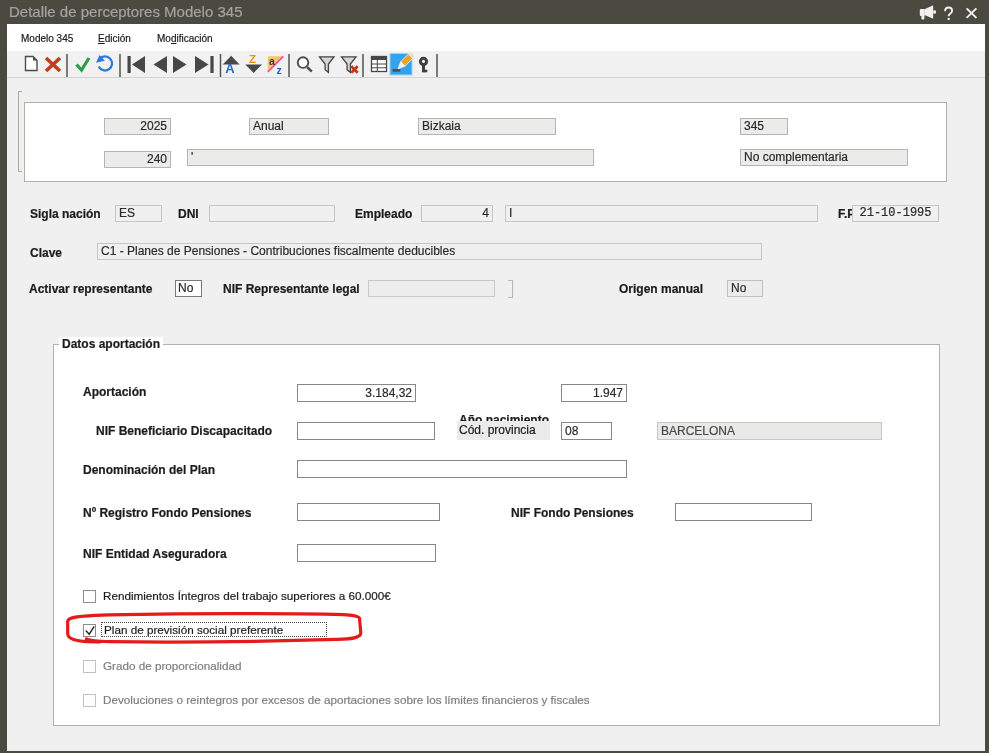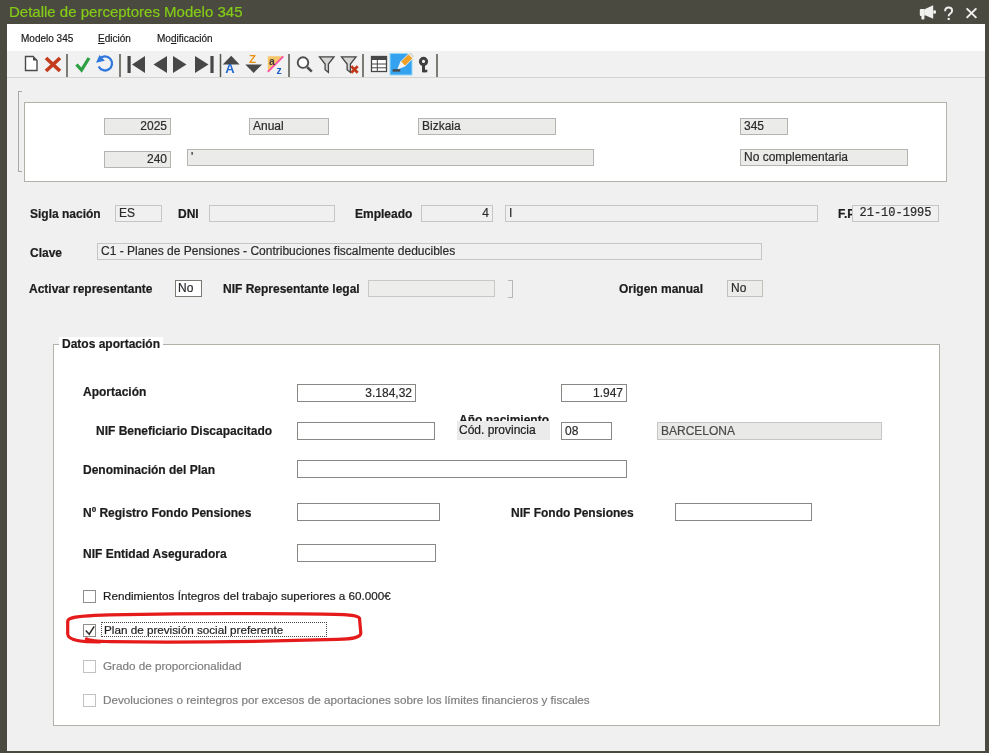--- a/index.html
+++ b/index.html
@@ -1,18 +1,18 @@
 <!DOCTYPE html>
 <html><head>
 <meta charset="utf-8">
 <style>
   * { margin:0; padding:0; box-sizing:border-box; }
   html,body { width:989px; height:753px; }
   body { background:#4a4a41; font-family:"Liberation Sans", sans-serif; position:relative; overflow:hidden; -webkit-text-stroke:0.2px currentColor; }
-  #titlebar { position:absolute; left:0; top:0; width:989px; height:36px; background:#4a4a41; color:#84cc16; font-size:15px; line-height:23px; padding-left:9px; }
+  #titlebar { position:absolute; left:0; top:0; width:989px; height:36px; background:#4a4a41; color:#a3a3a3; font-size:15px; line-height:23px; padding-left:9px; }
   #content { position:absolute; left:7px; top:24px; width:978px; height:727px; background:#f0f0f0; }
   #menubar { position:absolute; left:7px; top:24px; width:978px; height:27px; background:#ffffff; }
   .menuitem { position:absolute; top:9px; font-size:10px; color:#1b1b1b; }
   #toolbar { position:absolute; left:7px; top:51px; width:978px; height:27px; background:#f1f1f1; border-bottom:1px solid #d4d4d2; }
   .lbl { position:absolute; font-size:12px; color:#1c1c1c; white-space:nowrap;font-weight:bold; }
   .fld { position:absolute; font-size:12px; color:#2b2b2b; white-space:nowrap; overflow:hidden; }
   .g1 { background:#ebebe9; border:1px solid #b4b4b0; height:17px; line-height:15px; padding:0 3px; }
   .g2 { background:#f0f0f0; border:1px solid #c6c6c2; height:17px; line-height:15px; padding:0 3px; }
   .wf { background:#ffffff; border:1px solid #878783; height:18px; line-height:16px; padding:0 3px; }
   .gf { background:#e9e9e7; border:1px solid #c6c6c2; height:18px; line-height:16px; padding:0 3px; color:#4a4a4a; }

